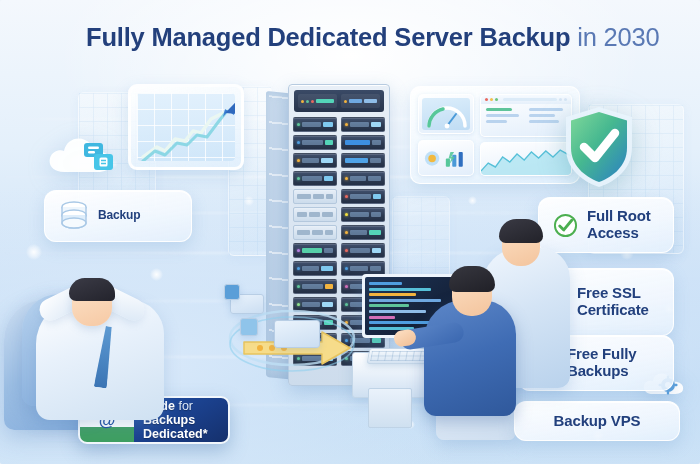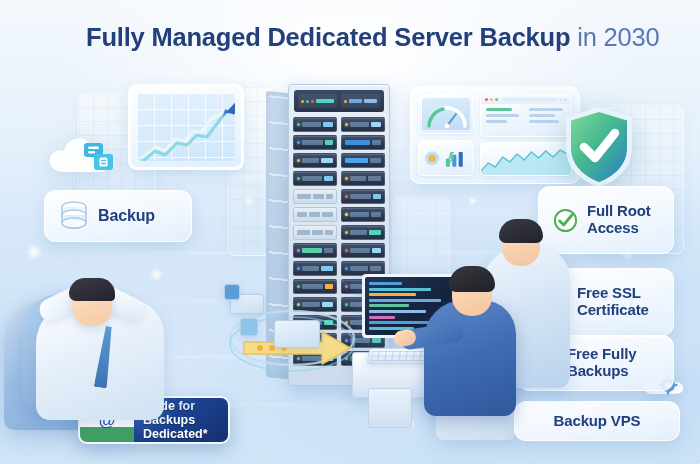--- a/index.html
+++ b/index.html
@@ -243,22 +243,22 @@
     border-radius:12px;
     box-shadow:0 6px 16px rgba(100,150,200,.22), inset 0 1px 0 rgba(255,255,255,1);
     padding:9px 14px;
   }
   .card-label {
     color:#22407d; font-weight:bold; line-height:1.12; letter-spacing:-.15px;
   }
   .card-icon { flex:0 0 auto; display:flex; align-items:center; justify-content:center; }
 
   #card-backup      { left:44px;  top:190px; width:148px; height:52px; }
-  #card-backup .card-label { font-size:16px; }
-  #card-fullroot    { left:538px; top:186px; width:136px; height:68px;justify-content:flex-end; }
+  #card-backup .card-label { font-size:12px; }
+  #card-fullroot    { left:538px; top:197px; width:136px; height:56px;justify-content:flex-end; }
   #card-freessl     { left:528px; top:268px; width:146px; height:68px; }
   #card-weekly      { left:518px; top:335px; width:156px; height:56px; }
   #card-vps         { left:514px; top:401px; width:166px; height:40px;
                       justify-content:center; padding:8px 14px; }
   #card-fullroot .card-label,
   #card-freessl  .card-label,
   #card-weekly   .card-label { font-size:15px; }
   #card-vps .card-label { font-size:15px; }
 
   
@@ -276,21 +276,21 @@
   .flag .chakra {
     position:absolute; left:50%; top:50%; transform:translate(-50%,-50%);
     font-size:17px; color:#1f4fa0; font-weight:bold; line-height:1;
   }
   .india-text {
     flex:1; background:linear-gradient(150deg,#1f4fa6 0%, #1a3e88 55%, #15306c 100%);
     color:#fff; font-weight:bold; font-size:12.5px; line-height:1.12;
     display:flex; flex-direction:column; justify-content:center; padding-left:9px;
     text-shadow:0 1px 1px rgba(0,0,0,.28);
   }
-  .india-text .thin { font-weight:bold; color:#dbe7f7; }
+  .india-text .thin { font-weight:normal; color:#dbe7f7; }
 
   
   .chart-panel {
     position:absolute; left:128px; top:84px; width:116px; height:86px;
     background:linear-gradient(165deg, rgba(255,255,255,.92), rgba(222,238,252,.75));
     border:3px solid rgba(255,255,255,.92); border-radius:9px;
     box-shadow:0 6px 16px rgba(110,160,210,.24);
   }
   .chart-panel .inner { position:absolute; inset:6px; border-radius:4px;
     background:linear-gradient(180deg, rgba(221,238,252,.85), rgba(199,226,248,.7)); overflow:hidden; }

